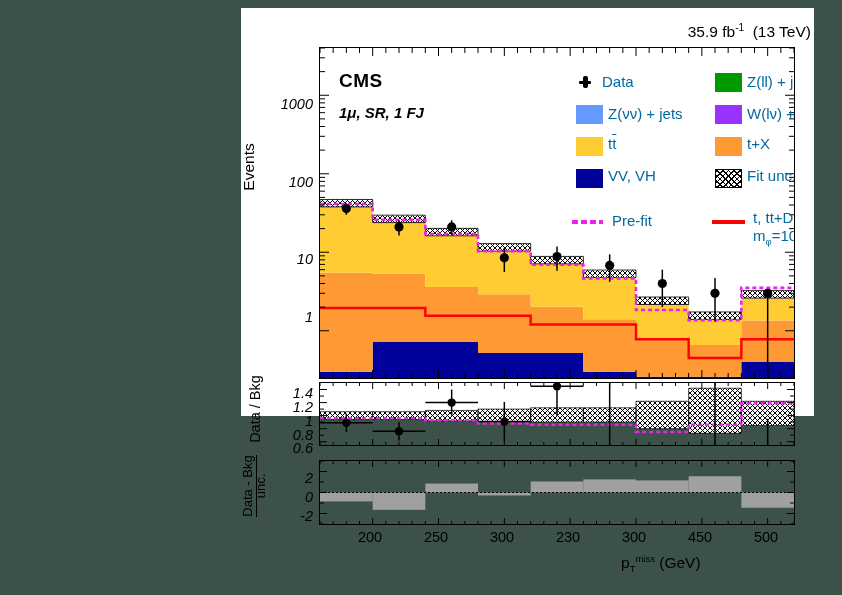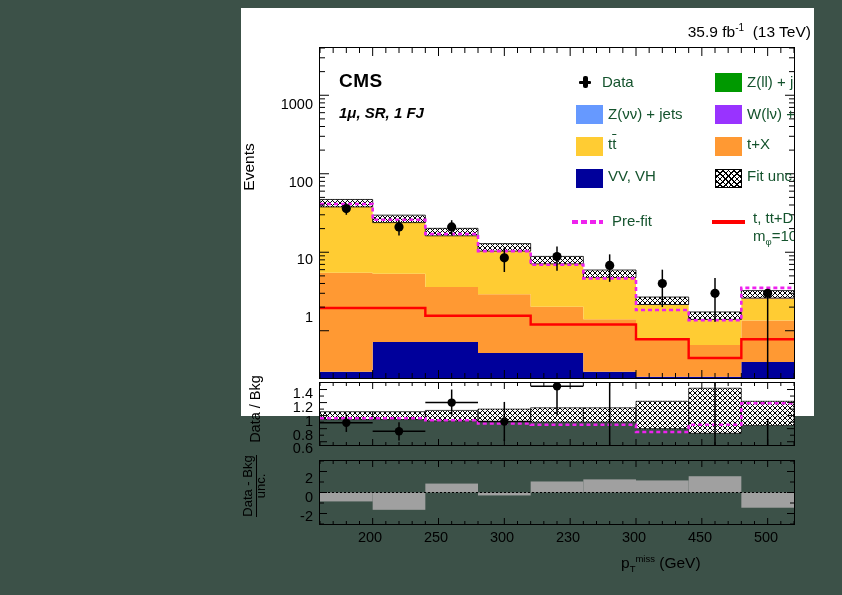--- a/index.html
+++ b/index.html
@@ -15,26 +15,26 @@
   #cms-sub{left:97px;top:89px;font-size:15px;font-weight:bold;font-style:italic;color:#000;}
   #ytitle-main{left:-122px;top:150px;width:260px;text-align:center;font-size:15.5px;transform:rotate(-90deg);transform-origin:center;color:#000;}
   #ytitle-ratio{left:-86px;top:393px;width:200px;text-align:center;font-size:14.5px;transform:rotate(-90deg);transform-origin:center;color:#000;}
   #ytitle-pull{left:-92px;top:465px;width:210px;text-align:center;font-size:13px;transform:rotate(-90deg);transform-origin:center;color:#000;line-height:1.0;}
   #xtitle{left:380px;top:545px;font-size:15.5px;color:#000;white-space:nowrap;}
   .sub{font-size:9.5px;vertical-align:sub;}
   .sup{font-size:9.5px;vertical-align:super;}
 
   
   .frame{border:1.4px solid #000;box-sizing:border-box;background:transparent;}
-  .ylab{position:absolute;font-size:14.5px;color:#000;text-align:right;}
+  .ylab{position:absolute;font-size:14.5px;color:#000;text-align:right;font-style:italic;}
   .xlab{position:absolute;font-size:14.5px;color:#000;text-align:center;}
 
   
   .lgbox{position:absolute;width:27px;height:19px;}
-  .lgtxt{position:absolute;font-size:15px;color:#14532d;white-space:nowrap;}
+  .lgtxt{position:absolute;font-size:15px;color:#0369a1;white-space:nowrap;}
 
   .hatch{
      background-color:#ffffff;
      background-image:
        repeating-linear-gradient(45deg, #000 0 1px, transparent 1px 4px),
        repeating-linear-gradient(-45deg,#000 0 1px, transparent 1px 4px);
   }
 </style>
 </head>
 <body>

